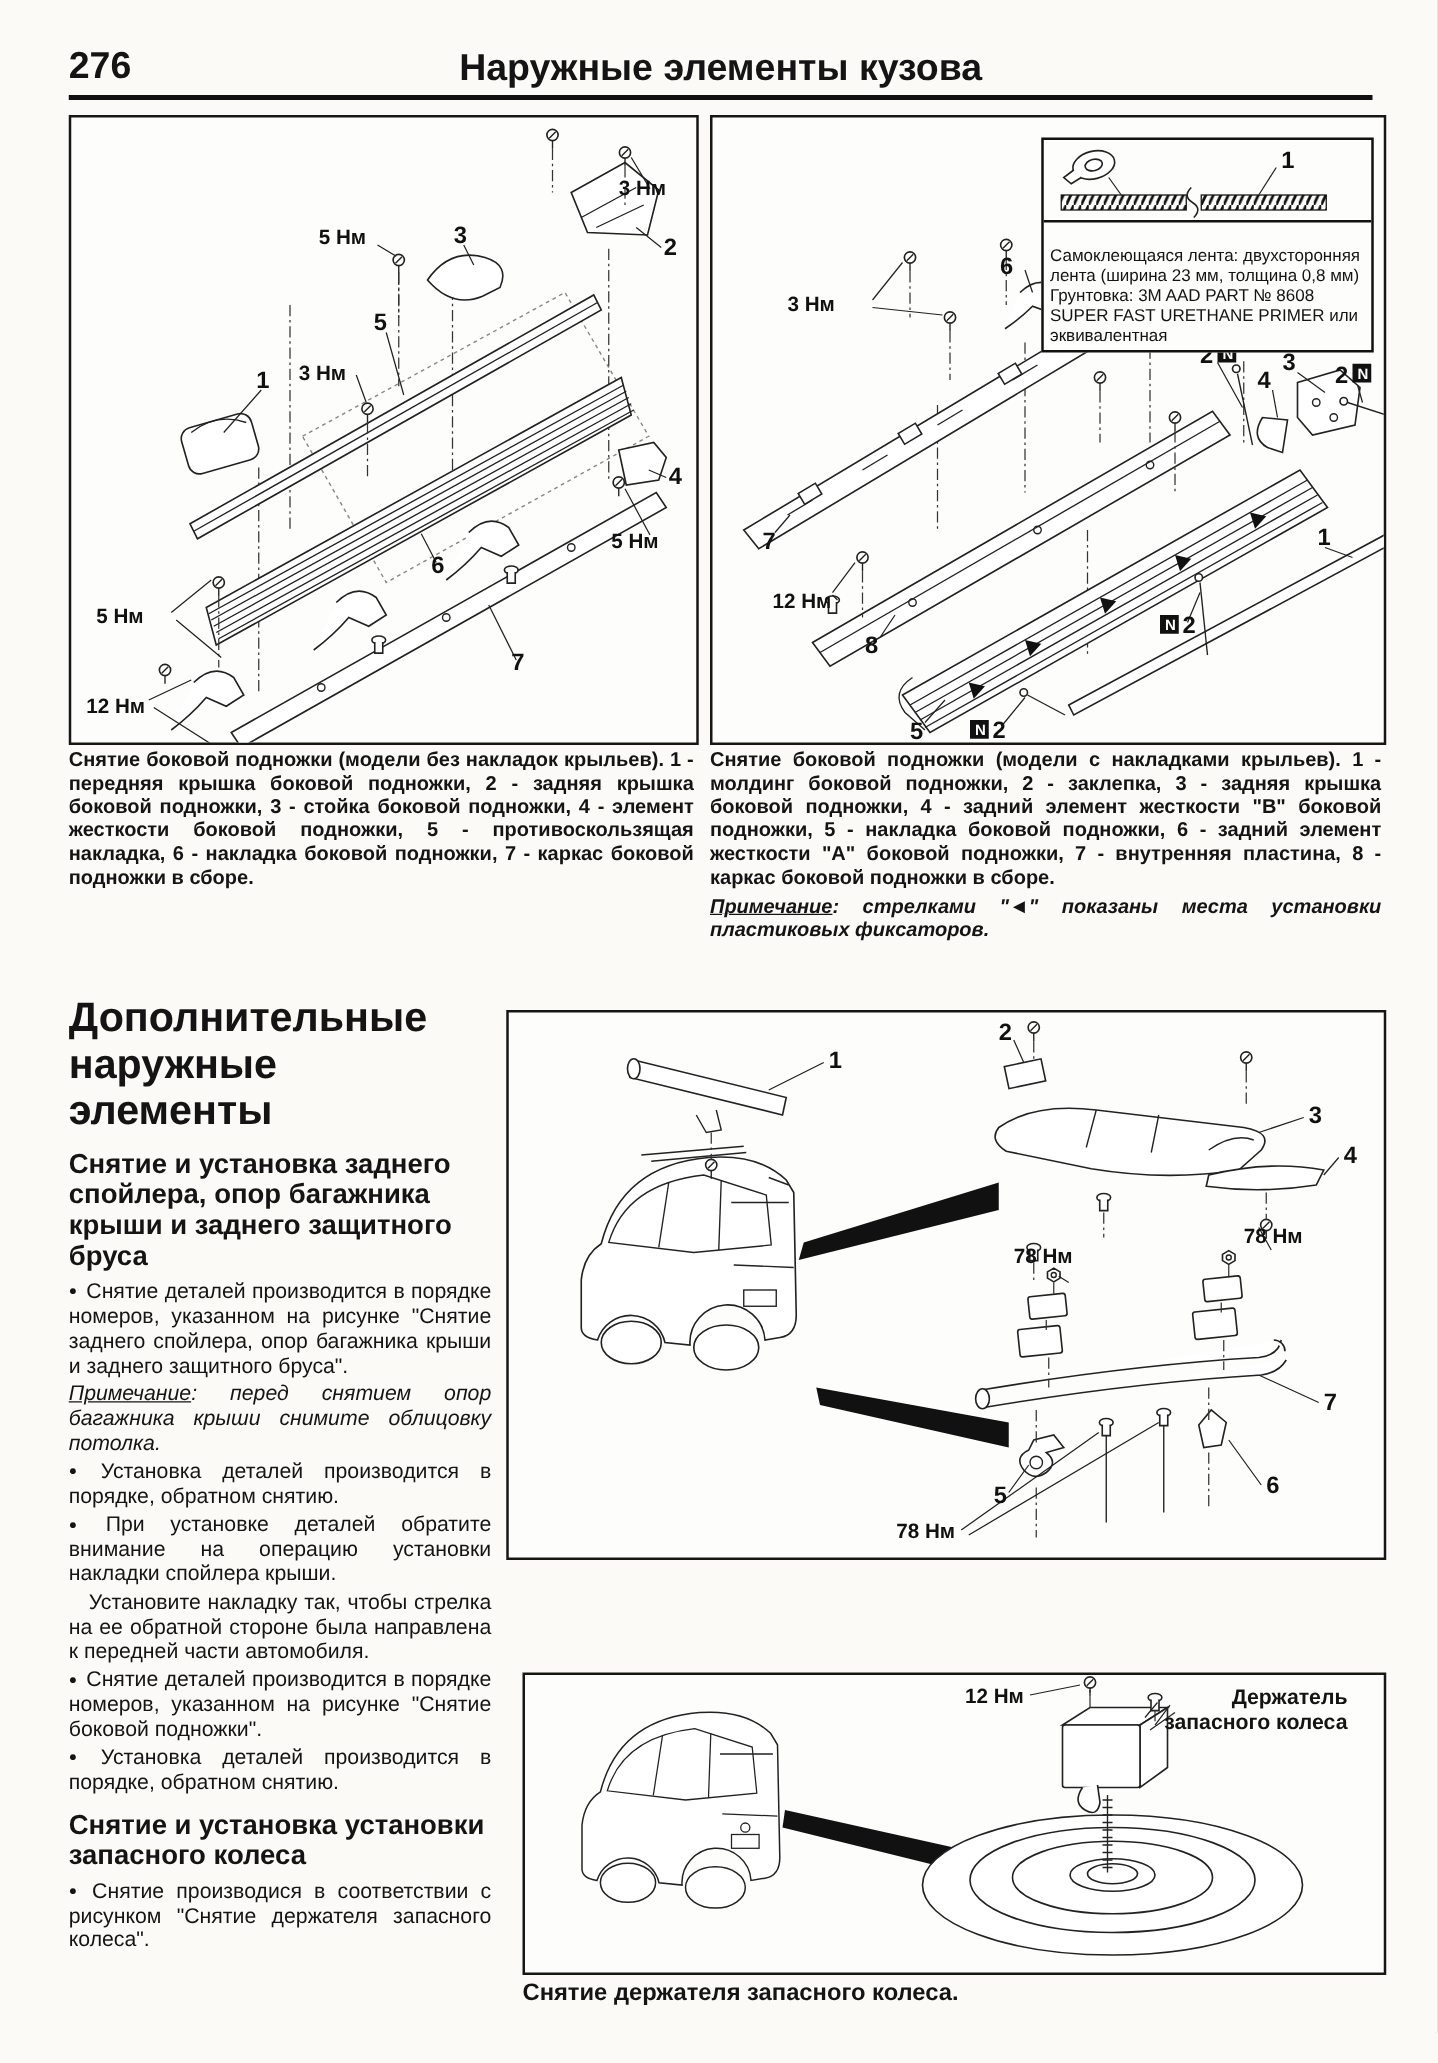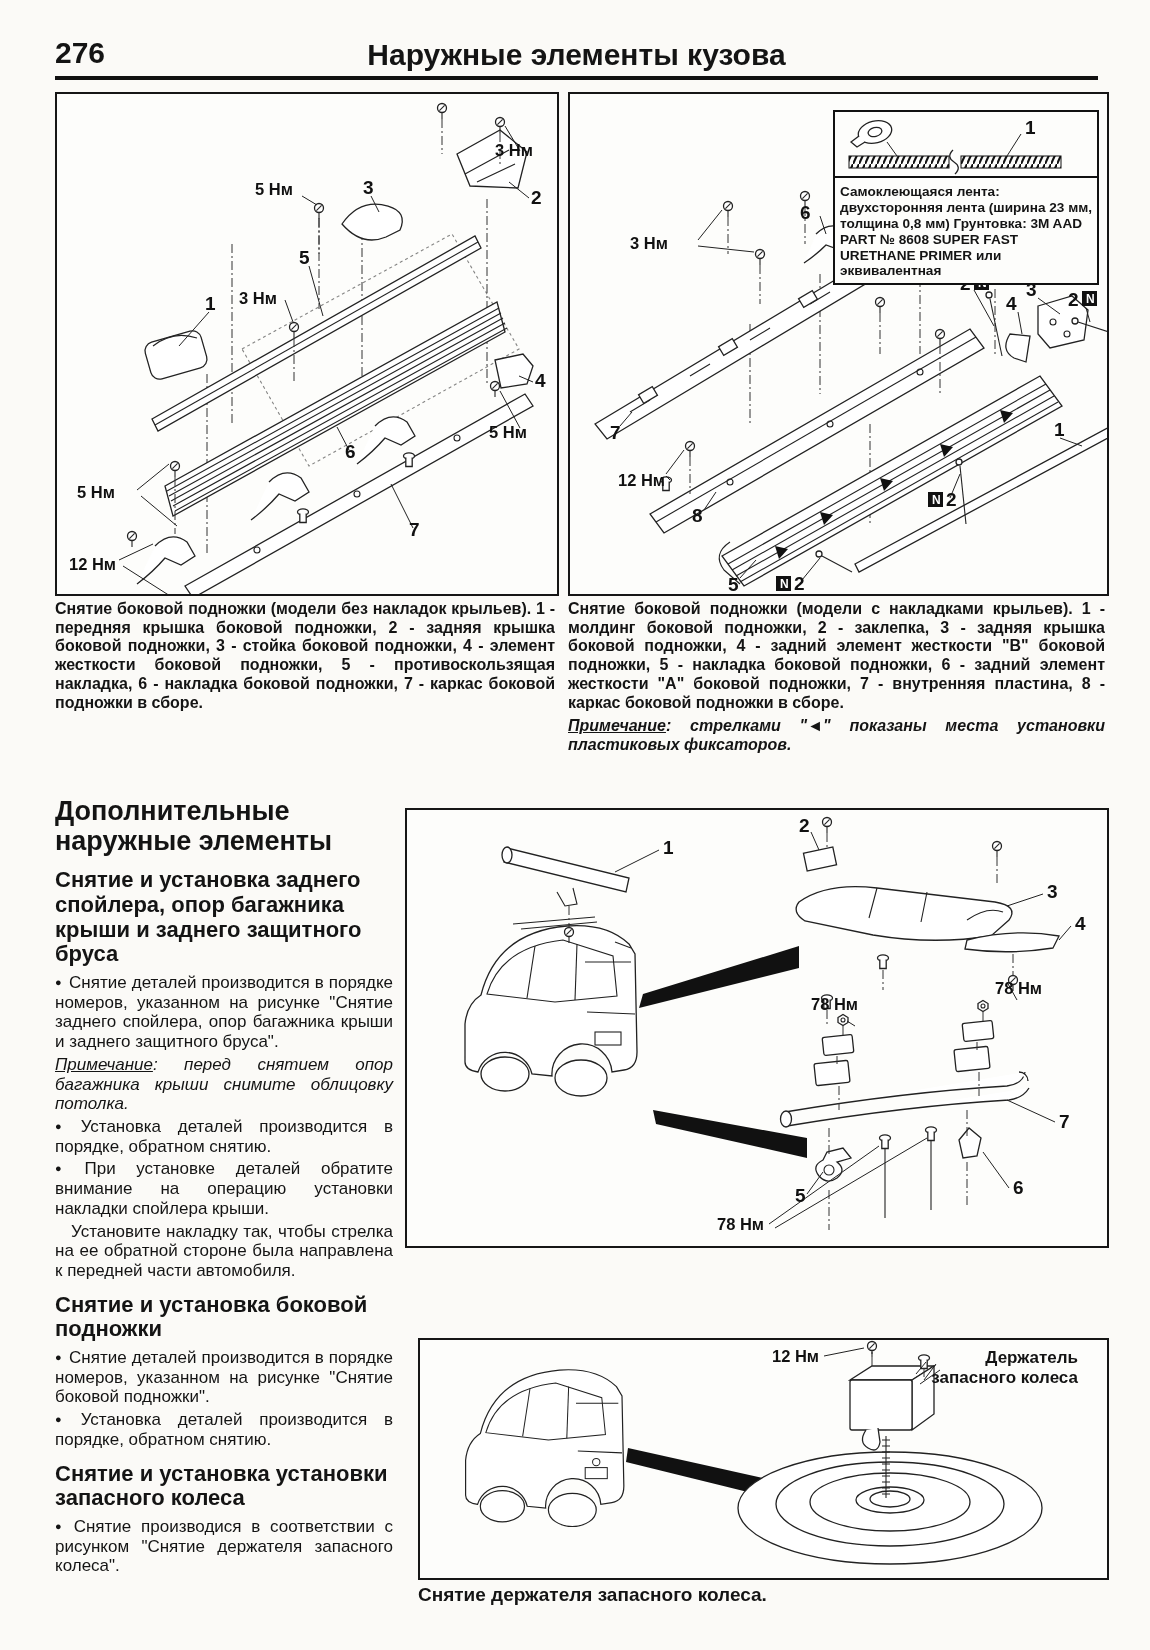--- a/index.html
+++ b/index.html
@@ -9,31 +9,31 @@
   .pgnum{position:absolute;left:55px;top:36px;font-size:30px;font-weight:bold;}
   .ptitle{position:absolute;left:55px;top:38px;width:1043px;text-align:center;font-size:30px;font-weight:bold;}
   .hrule{position:absolute;left:55px;top:76px;width:1043px;height:4px;background:#111;}
   
   .figbox{position:absolute;border:2px solid #161616;background:#fdfdfb;}
   .caption{position:absolute;font-weight:bold;font-size:16px;line-height:1.17;text-align:justify;}
   .capnote{margin-top:5px;font-style:italic;}
   .capnote .nlabel{text-decoration:underline;}
   
   .leftcol{position:absolute;left:55px;top:796px;width:338px;}
-  .leftcol h2{margin:0 0 6px 0;font-size:27px;line-height:1.12;}
+  .leftcol h2{margin:0 0 6px 0;font-size:33px;line-height:1.12;}
   .leftcol h3{margin:12px 0 6px 0;font-size:22px;line-height:1.12;}
   .leftcol p{margin:3px 0;font-size:17px;line-height:1.16;text-align:justify;}
   .blt::before{content:"●";font-size:11px;margin-right:7px;position:relative;top:-2px;}
   .note{font-style:italic;}
   .note .nlabel{text-decoration:underline;}
   .indent{text-indent:16px;}
   
   .inset{position:absolute;left:263px;top:16px;width:262px;border:2px solid #111;background:#fdfdfb;}
   .inset-img{height:64px;border-bottom:2px solid #111;}
-  .inset-text{padding:6px 4px 4px 5px;font-size:13.6px;font-weight:bold;line-height:1.17;}
+  .inset-text{padding:19px 4px 4px 5px;font-size:13.6px;font-weight:normal;line-height:1.17;}
   
   .wheel-label{position:absolute;left:508px;top:8px;width:150px;font-size:17px;font-weight:bold;line-height:1.2;text-align:right;}
   
   svg text.call{font-family:"Liberation Sans",sans-serif;font-weight:bold;font-size:19px;fill:#111;}
   svg text.tq{font-family:"Liberation Sans",sans-serif;font-weight:bold;font-size:16.5px;fill:#111;}
   svg text.nn{font-family:"Liberation Sans",sans-serif;font-weight:bold;font-size:12px;fill:#fff;}
   svg .ln{stroke:#222;stroke-width:1.1;fill:none;}
   svg .pt{stroke:#222;stroke-width:1.3;fill:#fff;}
   svg .dd{stroke:#333;stroke-width:1;stroke-dasharray:9 3 2 3;fill:none;}
   svg .lead{stroke:#222;stroke-width:1;fill:none;}
@@ -271,21 +271,20 @@
   </div>
 
   <div class="leftcol">
     <h2>Дополнительные наружные элементы</h2>
     <h3>Снятие и установка заднего спойлера, опор багажника крыши и заднего защитного бруса</h3>
     <p class="blt">Снятие деталей производится в порядке номеров, указанном на рисунке "Снятие заднего спойлера, опор багажника крыши и заднего защитного бруса".</p>
     <p class="note"><span class="nlabel">Примечание</span><span>: перед снятием опор багажника крыши снимите облицовку потолка.</span></p>
     <p class="blt">Установка деталей производится в порядке, обратном снятию.</p>
     <p class="blt">При установке деталей обратите внимание на операцию установки накладки спойлера крыши.</p>
     <p class="indent">Установите накладку так, чтобы стрелка на ее обратной стороне была направлена к передней части автомобиля.</p>
-    <h3>Снятие и установка боковой подножки</h3>
     <p class="blt">Снятие деталей производится в порядке номеров, указанном на рисунке "Снятие боковой подножки".</p>
     <p class="blt">Установка деталей производится в порядке, обратном снятию.</p>
     <h3>Снятие и установка установки запасного колеса</h3>
     <p class="blt">Снятие производися в соответствии с рисунком "Снятие держателя запасного колеса".</p>
   </div>
 
   <div class="figbox" style="left:405px;top:808px;width:700px;height:436px;">
     <svg viewBox="0 0 700 436" width="700" height="436">
 
       <g transform="translate(28,92)">

